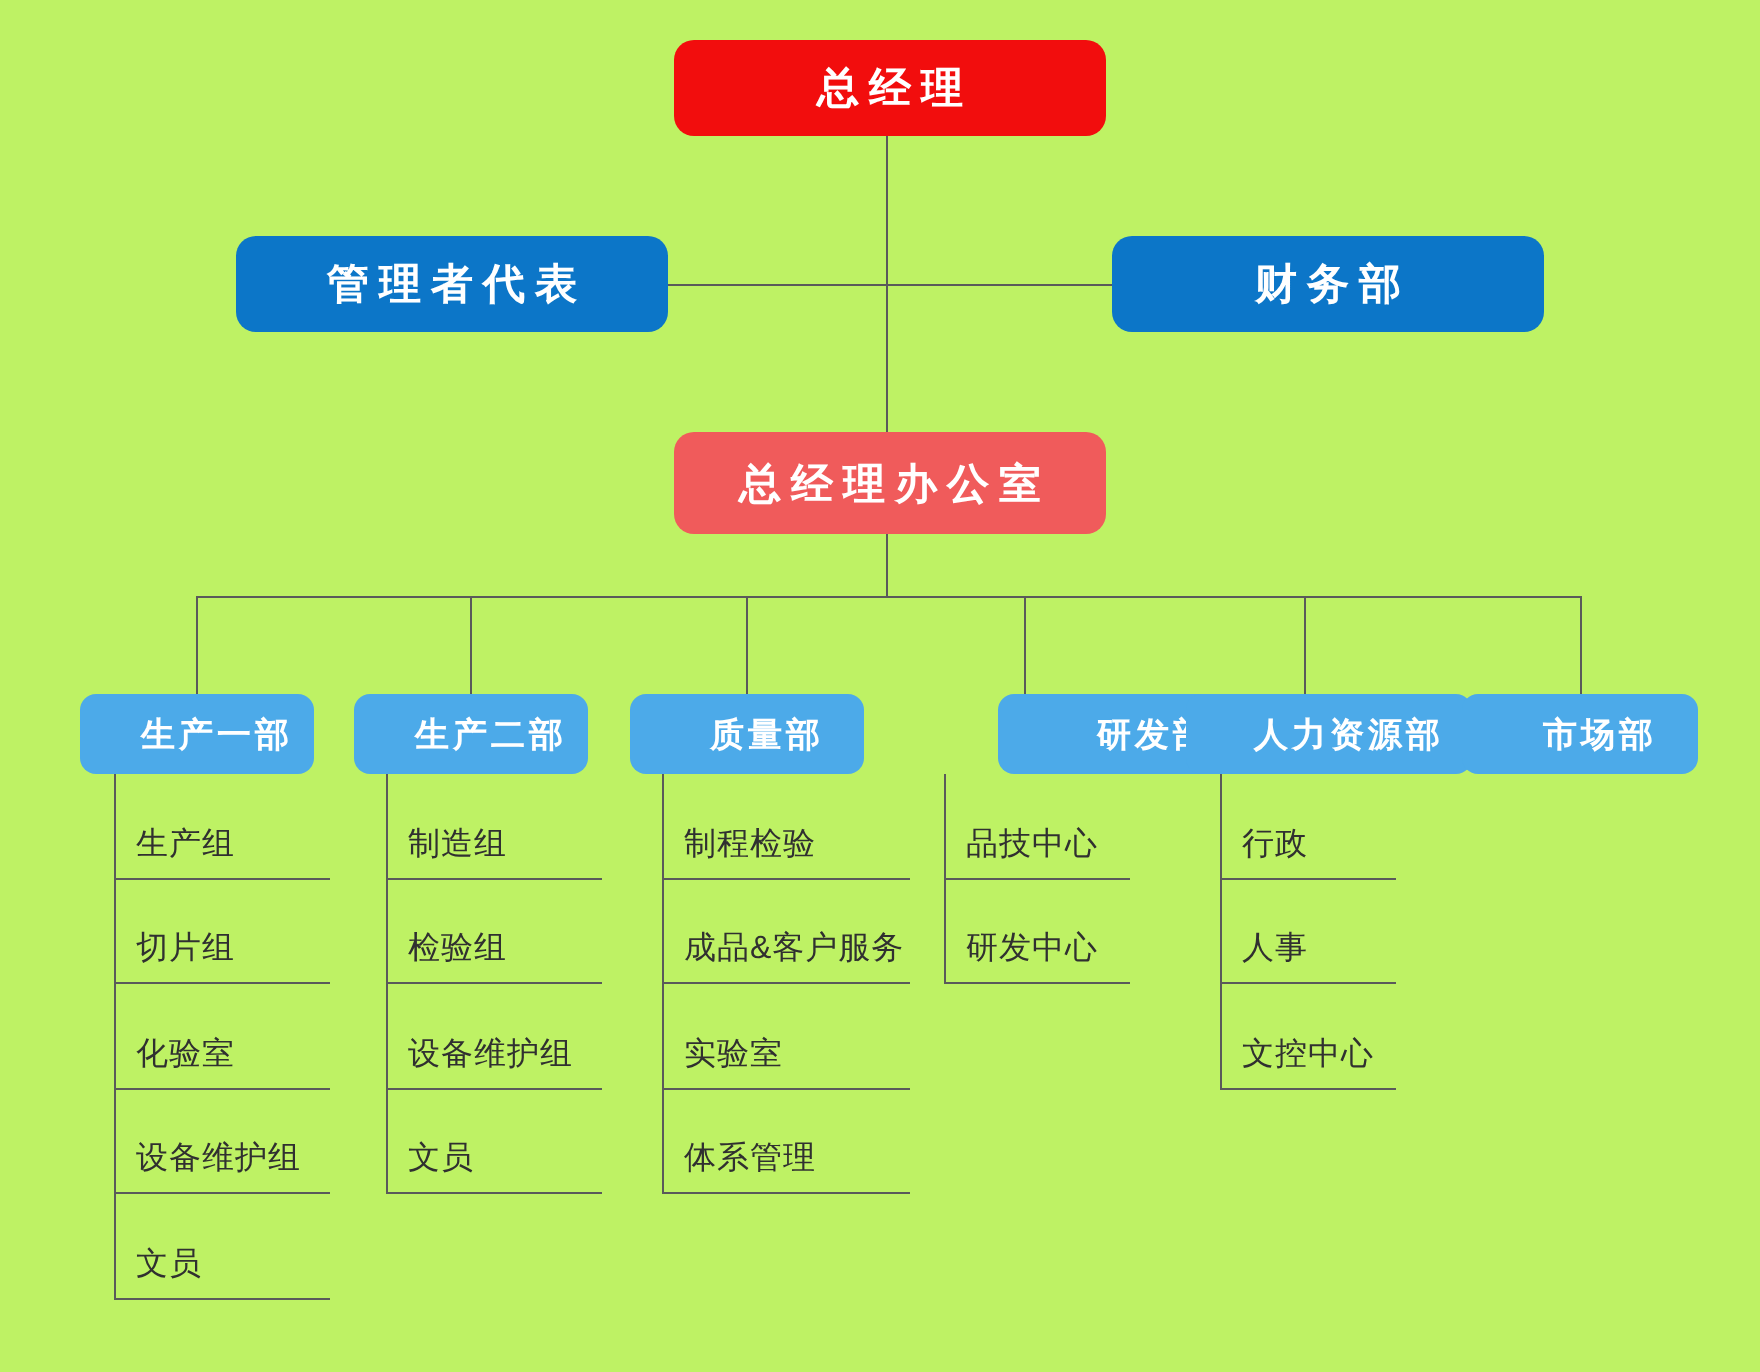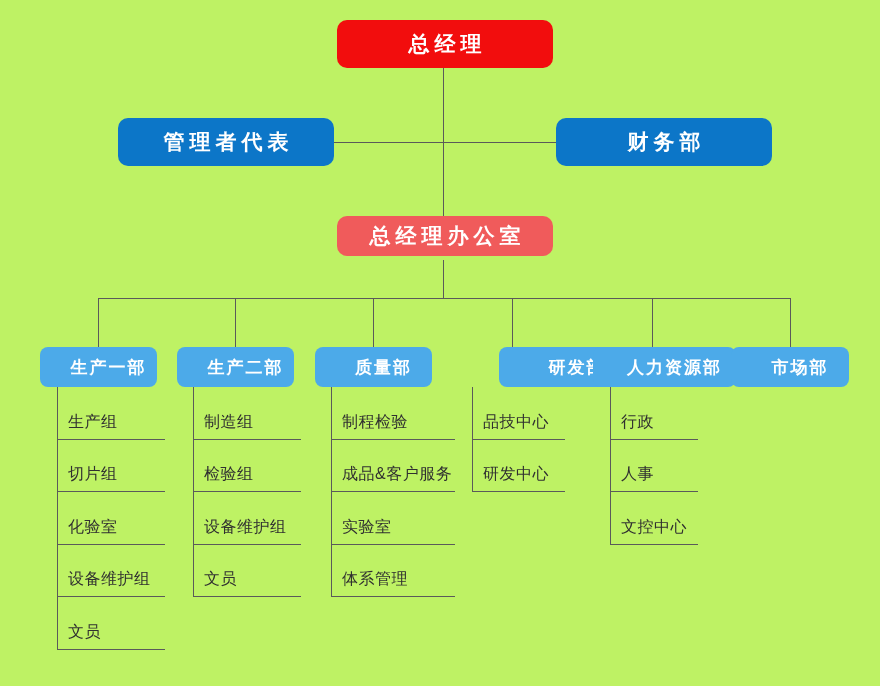--- a/index.html
+++ b/index.html
@@ -30,21 +30,21 @@
     width: 216px;
     height: 48px;
     border-radius: 10px;
     font-size: 21px;
     letter-spacing: 5px;
     padding-left: 5px; 
   }
   .node-ceo    { left: 337px; top: 20px;  background: #f20d0d; }
   .node-rep    { left: 118px; top: 118px; background: #0c76c8; }
   .node-fin    { left: 556px; top: 118px; background: #0c76c8; }
-  .node-office { left: 337px; top: 216px; height: 40px; background: #f05b5b; }
+  .node-office { left: 337px; top: 216px; height: 51px; background: #f05b5b; }
   .dept {
     top: 347px;
     height: 40px;
     border-radius: 8px;
     background: #4caae9;
     font-size: 17px;
     letter-spacing: 2px;
     padding-left: 20px;
   }
   .dept-0 { left: 40px;  width: 117px; }

